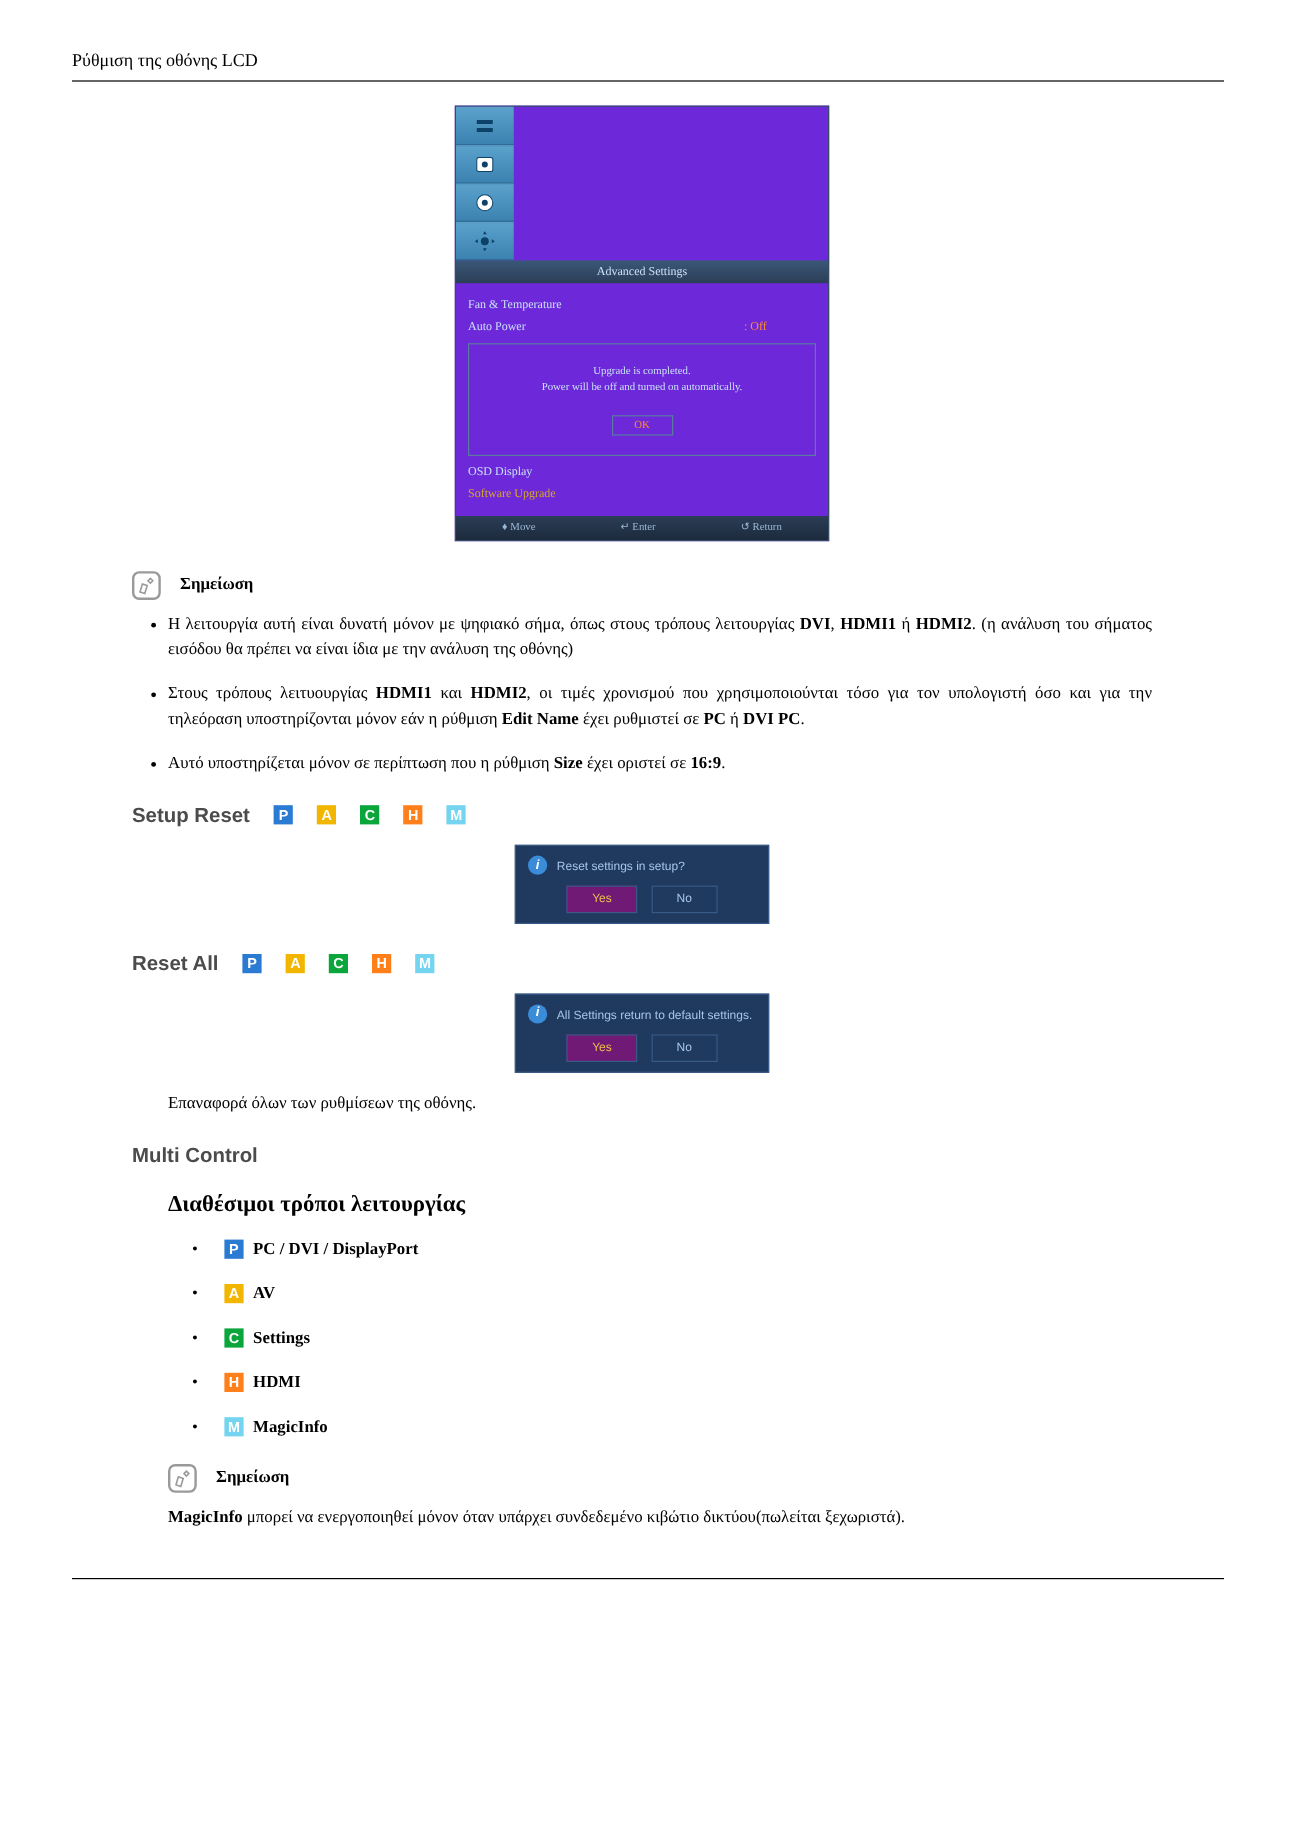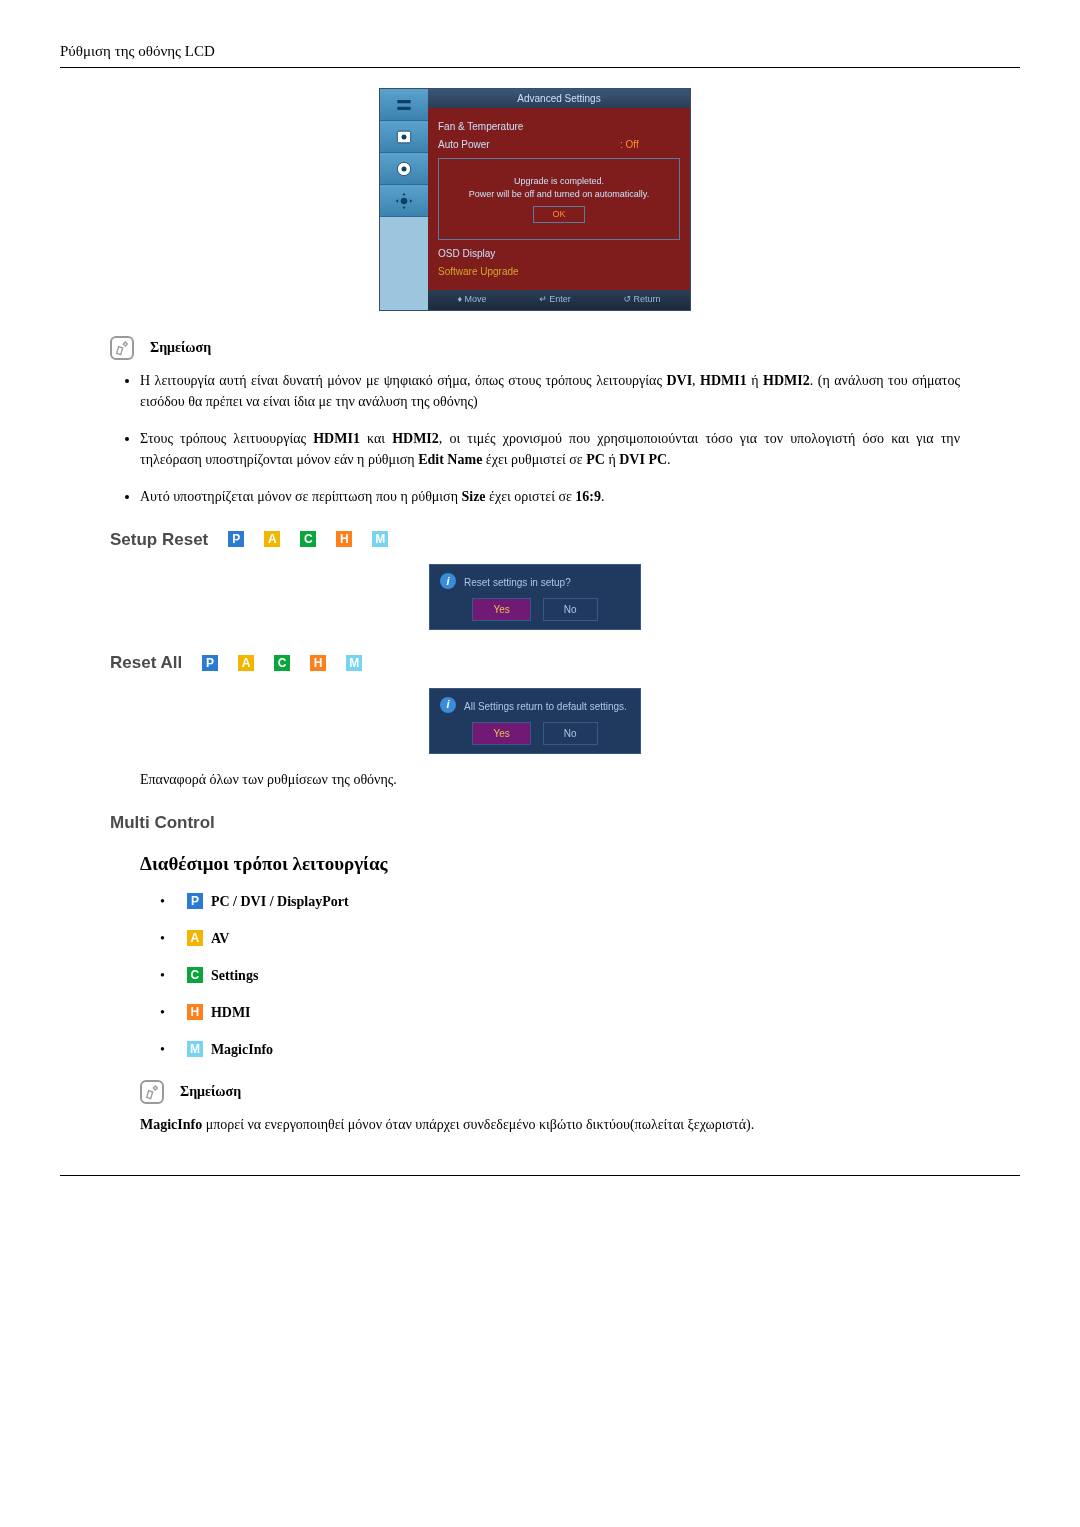--- a/index.html
+++ b/index.html
@@ -28,25 +28,26 @@
     padding: 0 60px 0 50px;
   }
   .osd-screenshot {
     display: flex;
     justify-content: center;
     margin-bottom: 25px;
   }
   .osd-panel {
     width: 310px;
     display: flex;
-    background: #7f1d1d;
+    background: #6d28d9;
     border: 1px solid #374d6a;
-    font-family: Liberation Sans, sans-serif;
+    font-family: Liberation Serif, serif;
     font-size: 10px;
     color: #c9e0f7;
+    flex-direction: column;
   }
   .osd-sidebar {
     width: 48px;
     background: #3b82b0;
     display: flex;
     flex-direction: column;
   }
   .osd-icon {
     height: 30px;
     display: flex;
@@ -73,21 +74,21 @@
     border: 1px solid #5b7aa0;
     padding: 16px;
     text-align: center;
     margin: 6px 0;
     font-size: 9px;
   }
   .osd-ok {
     display: inline-block;
     border: 1px solid #5b7aa0;
     padding: 1px 18px;
-    margin-top: 4px;
+    margin-top: 16px;
     color: #ff8c2e;
   }
   .osd-footer {
     display: flex;
     justify-content: space-around;
     background: linear-gradient(#2b3e56,#1c2a3c);
     padding: 3px;
     font-size: 9px;
     color: #9ab8d6;
   }

